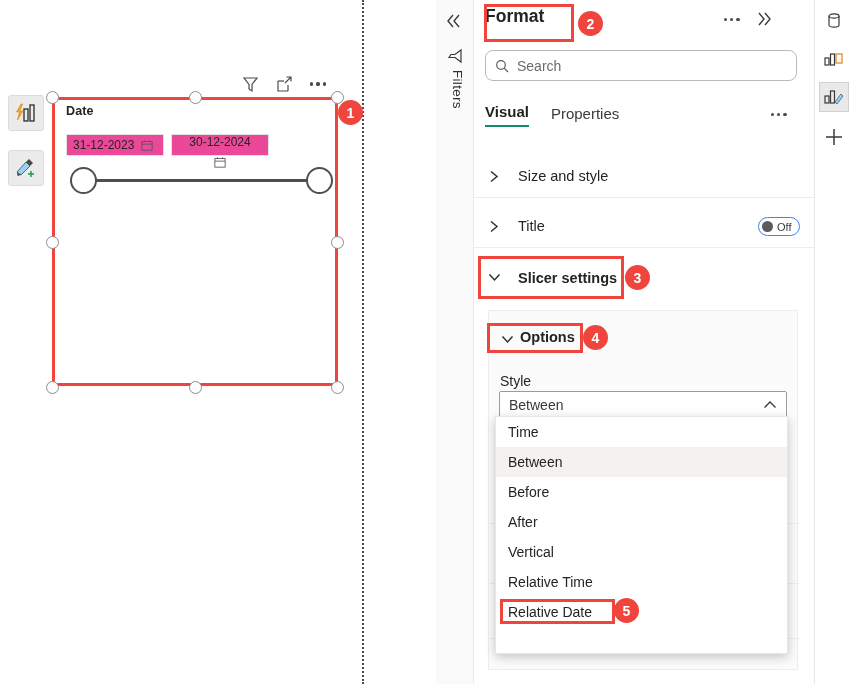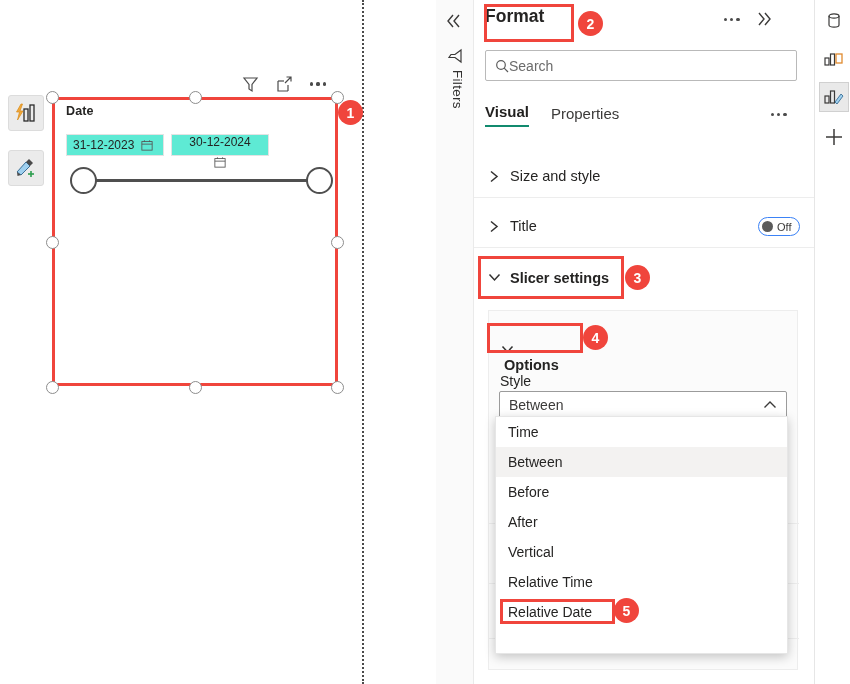--- a/index.html
+++ b/index.html
@@ -41,21 +41,21 @@
   }
   .handle {
     position:absolute; width:13px; height:13px; border-radius:50%;
     background:#fff; border:1px solid #8d8d8d; z-index:6;
   }
   .slicer-title {
     position:absolute; left:66px; top:104px;
     font-size:12.5px; font-weight:bold; color:#252423; letter-spacing:.1px;
   }
   .date-box {
-    position:absolute; top:134px; height:22px; background:#5eead4;
+    position:absolute; top:134px; height:22px; background:#ec4899;
     border:1px solid #e3e3e3; display:flex; align-items:center;
     padding:0 6px; gap:7px; font-size:12px; color:#252423;text-align:center;
   }
   .date-box.d1 { left:66px; width:98px; }
   .date-box.d2 { left:171px; width:98px;flex-direction:column; }
   .cal-ic { width:12px; height:12px; flex:0 0 12px; }
   .slider-track {
     position:absolute; left:84px; top:179px; width:236px; height:3px; background:#4f4f4f;
   }
   .slider-knob {
@@ -80,37 +80,37 @@
 
   .pane-title {
     position:absolute; left:11px; top:6px;
     font-size:17.5px; font-weight:bold; color:#252423;
   }
   .pane-top-dots { position:absolute; left:250px; top:18px; }
   .pane-expand { position:absolute; left:280px; top:10px; font-size:17px; color:#444; cursor:pointer; }
 
   .search-box {
     position:absolute; left:11px; top:50px; width:312px; height:31px;
-    border:1px solid #b9b9b9; background:#fff; border-radius:2px;
-    display:flex; align-items:center; padding:0 9px; 
+    border:1px solid #b9b9b9; background:#fff; border-radius:8px;
+    display:flex; align-items:center; padding:0 9px; gap:8px;
   }
   .search-ph { font-size:14px; color:#6b6b6b; }
 
   .tabs { position:absolute; left:11px; top:103px; display:flex; align-items:flex-end; gap:22px; }
   .tab { font-size:15px; color:#3b3a39; padding-bottom:5px; cursor:pointer; }
   .tab.active { font-weight:bold; color:#201f1e; border-bottom:2.5px solid #118a6e; }
   .tabs-dots { position:absolute; left:297px; top:113px; }
 
   .sec-row {
     position:absolute; left:0; width:340px; height:43px;
     display:flex; align-items:center; padding-left:12px;
     border-bottom:1px solid #ededed; background:#fff;
   }
   .chev { width:16px; flex:0 0 16px; display:flex; align-items:center; justify-content:center; color:#323130; }
-  .sec-label { font-size:14.5px; color:#252423; margin-left:8px; }
+  .sec-label { font-size:14.5px; color:#252423; margin-left:16px; }
 
   .toggle {
     position:absolute; right:14px; top:12px;
     width:42px; height:19px; border-radius:10px;
     border:1px solid #3b82f6; background:#fff;
     display:flex; align-items:center; gap:4px; padding-left:3px;
   }
   .toggle .knob { width:11px; height:11px; border-radius:50%; background:#5b5b5b; }
   .toggle .lbl { font-size:11px; color:#3b3a39; }
 
@@ -121,21 +121,21 @@
   .toggle-on .knob2 {
     position:absolute; right:3px; top:3px; width:11px; height:11px;
     border-radius:50%; background:#fff;
   }
 
   
   .subcard {
     position:absolute; left:14px; top:310px; width:310px; height:360px;
     background:#fbfbfb; border:1px solid #ededed;
   }
-  .opt-row { position:absolute; left:10px; top:30px; display:flex; align-items:flex-start;flex-direction:column; }
+  .opt-row { position:absolute; left:10px; top:18px; display:flex; align-items:flex-end; }
   .opt-label { font-size:14.5px; font-weight:bold; color:#252423; margin-left:5px; }
 
   .style-label { position:absolute; left:11px; top:62px; font-size:14px; color:#252423; }
   .style-select {
     position:absolute; left:10px; top:80px; width:288px; height:27px;
     background:#fff; border:1px solid #9b9b9b; border-radius:2px;
     display:flex; align-items:center; justify-content:space-between; padding:0 9px;
   }
   .style-val { font-size:14px; color:#3b3a39; }
 

